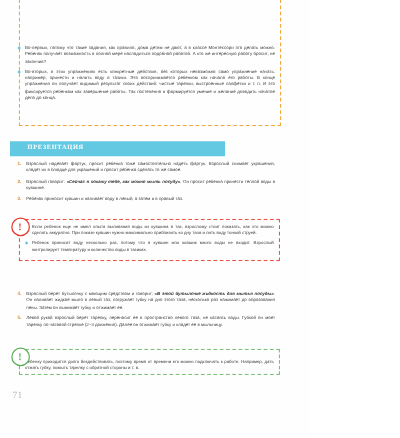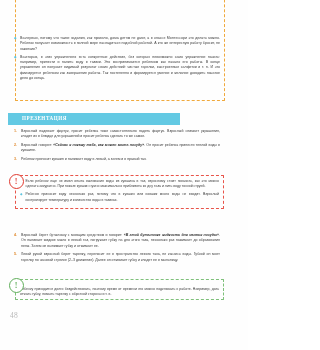--- a/index.html
+++ b/index.html
@@ -271,15 +271,15 @@
   </div>
 
   <div class="callout callout-green">
     <div class="cbox"></div>
     <div class="callout-icon">!</div>
     <div class="cbody" style="padding-top:8px;">
       <div class="c-plain">Ребенку приходится долго бездействовать, поэтому время от времени его можно подключать к работе. Например, дать отжать губку, помыть тарелку с обратной стороны и т. в.</div>
     </div>
   </div>
 
-  <div class="page-number">48</div>
+  <div class="page-number">71</div>
 
 </div>
 
 </body></html>

